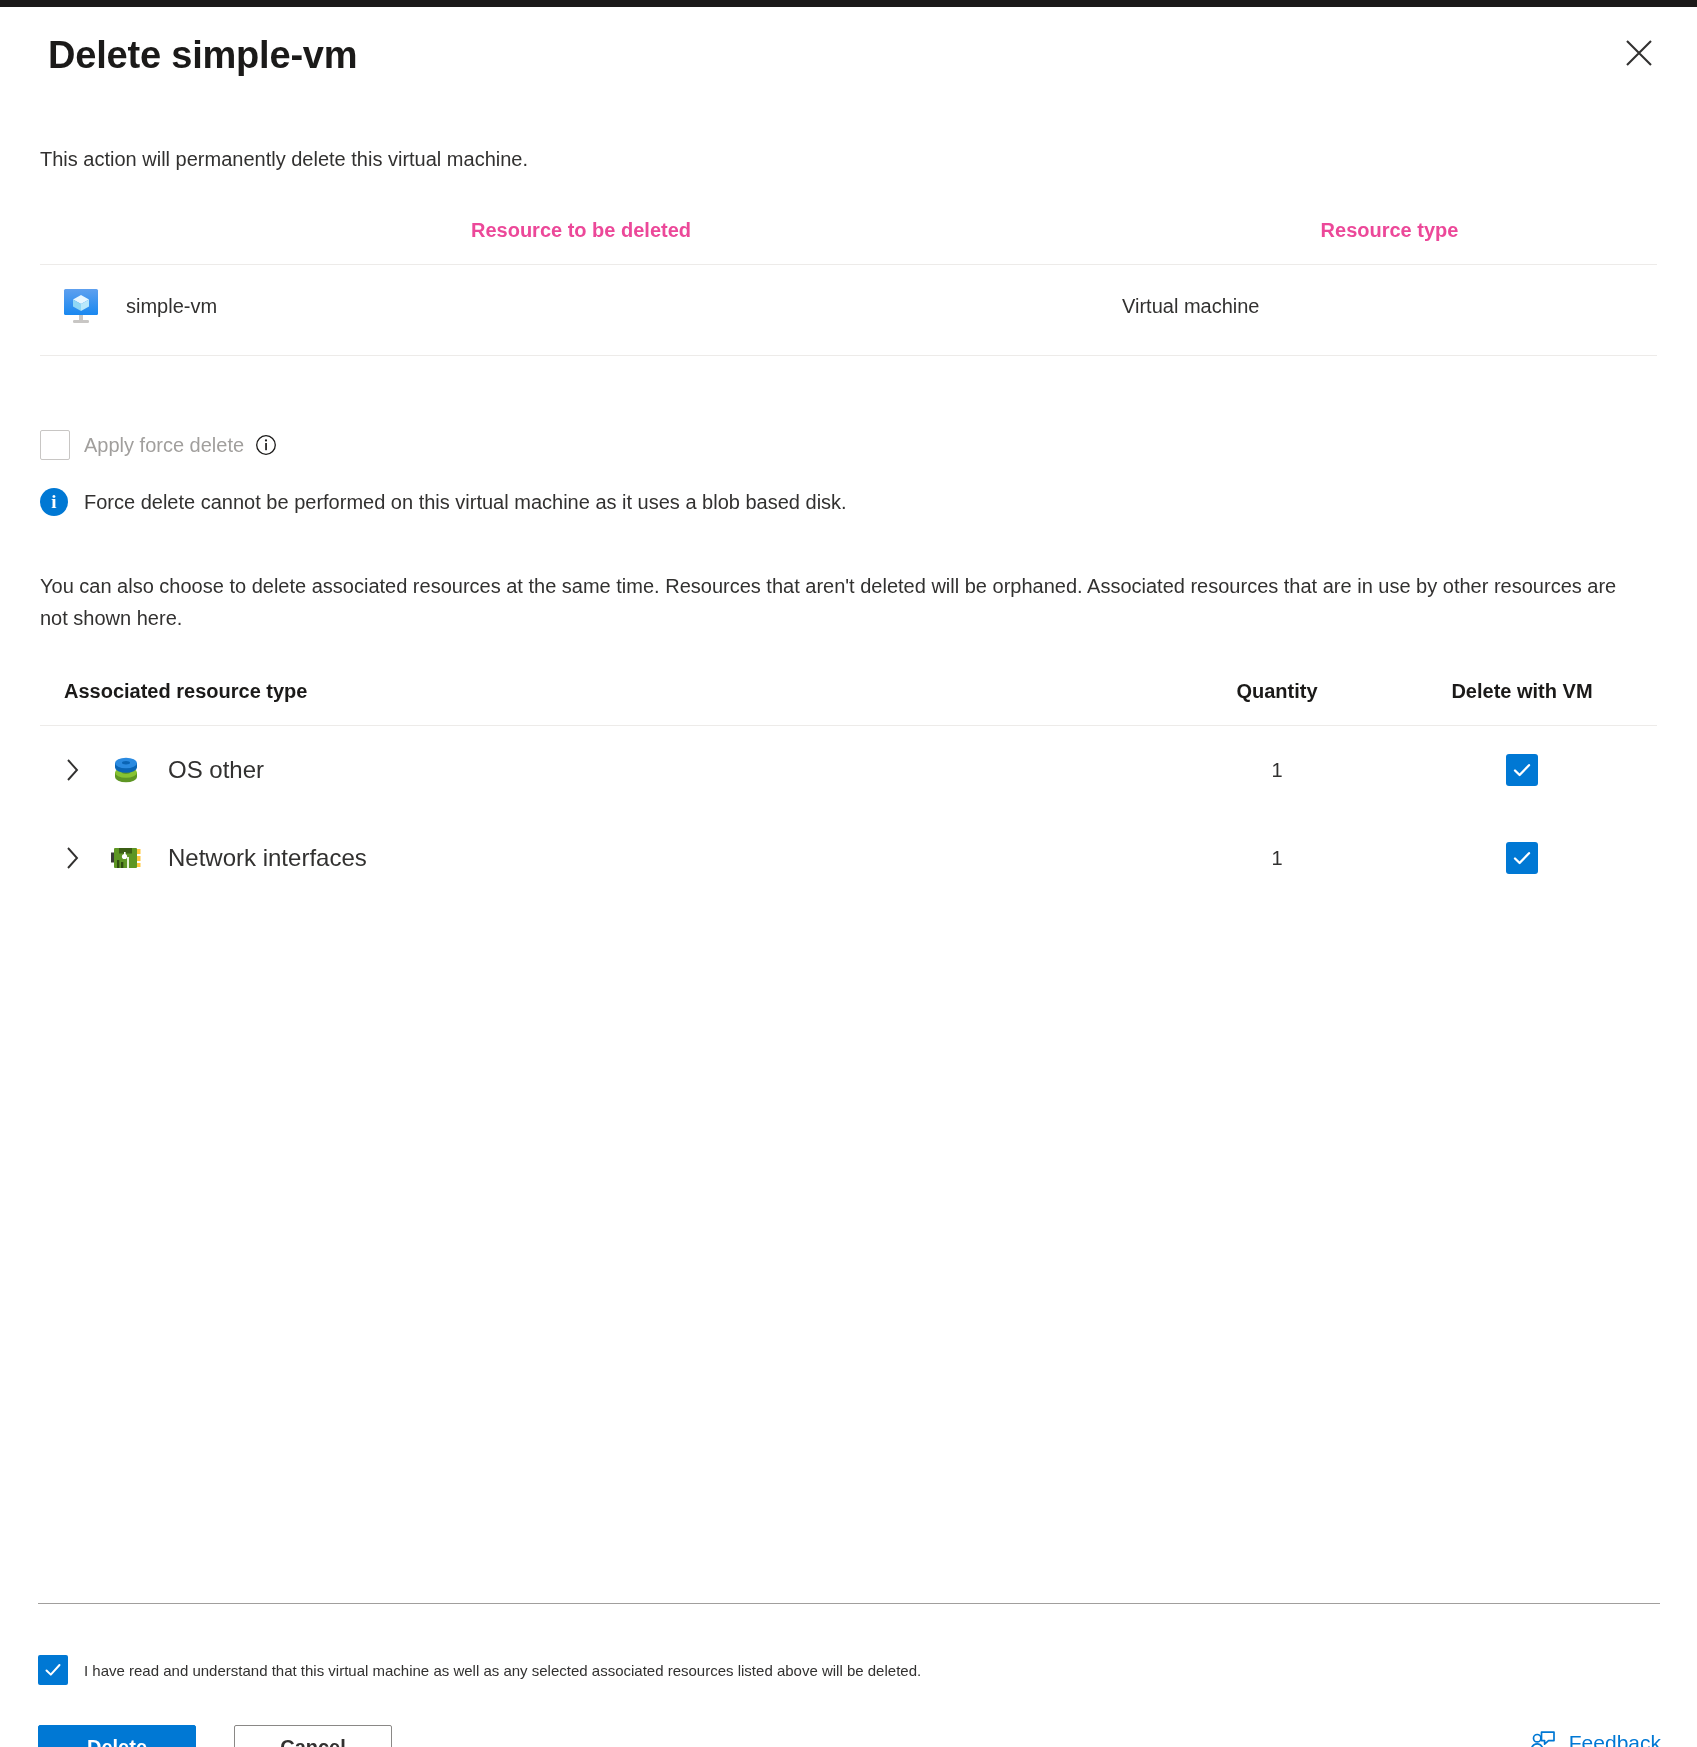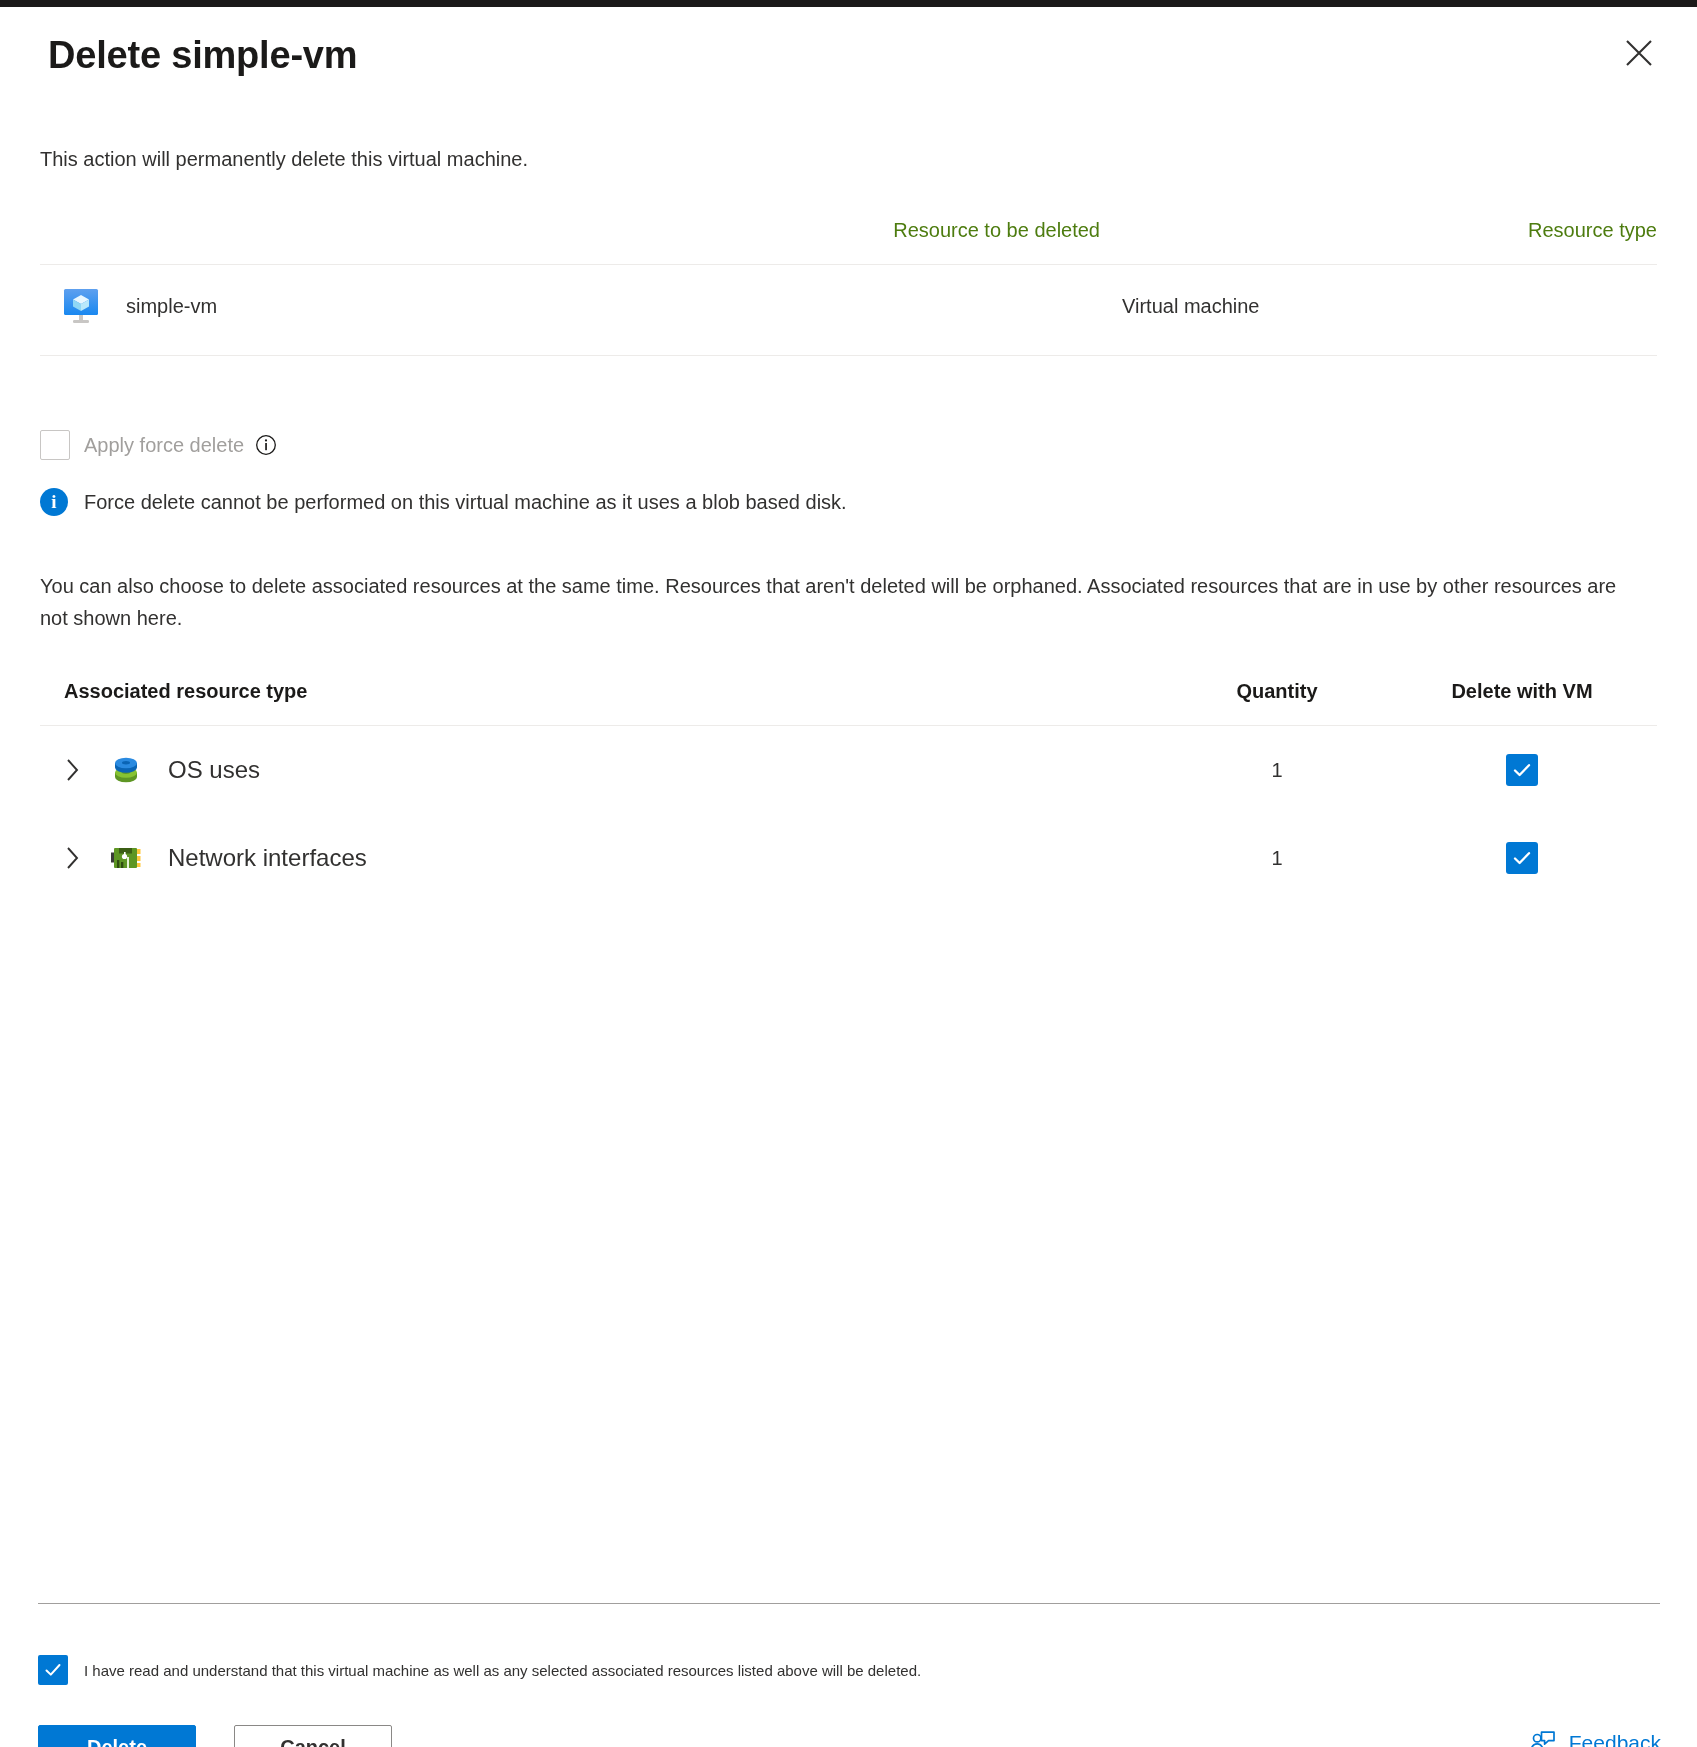--- a/index.html
+++ b/index.html
@@ -70,24 +70,24 @@
   }
 
   
   .res-table {
     width: 1617px;
     margin-top: 46px;
     border-collapse: collapse;
     table-layout: fixed;
   }
   .res-table th {
-    text-align: right;
-    font-size: 20px;
-    font-weight: 400;
-    color: #4d7c0f;
+    text-align: center;
+    font-size: 20px;
+    font-weight: 700;
+    color: #ec4899;
     padding: 0 0 22px 22px;
     border-bottom: 1px solid #edebe9;
   }
   .res-table td {
     font-size: 20px;
     color: #323130;
     padding: 22px 0 30px 22px;
     border-bottom: 1px solid #edebe9;
     vertical-align: middle;
   }
@@ -401,21 +401,21 @@
                   <ellipse cx="20" cy="27" rx="11" ry="5.2" fill="#5e9624"></ellipse>
                   <rect x="9" y="22.5" width="22" height="4.5" fill="#5e9624"></rect>
                   <ellipse cx="20" cy="22.5" rx="11" ry="5.2" fill="#86c232"></ellipse>
                   <ellipse cx="20" cy="22.3" rx="4" ry="1.7" fill="#5e9624"></ellipse>
                   <ellipse cx="20" cy="17.5" rx="11" ry="5.2" fill="#0a64b4"></ellipse>
                   <rect x="9" y="13" width="22" height="4.5" fill="#0a64b4"></rect>
                   <ellipse cx="20" cy="13" rx="11" ry="5.2" fill="#2a8ae0"></ellipse>
                   <ellipse cx="20" cy="12.8" rx="4" ry="1.7" fill="#0a64b4"></ellipse>
                 </svg>
               </span>
-              <span class="row-label">OS uses</span>
+              <span class="row-label">OS other</span>
             </div>
           </td>
           <td class="col-qty">1</td>
           <td class="col-del">
             <span class="cb-checked">
               <svg width="22" height="22" viewBox="0 0 22 22">
                 <path d="M4 11.5 L8.6 16 L18 6.2" stroke="#ffffff" stroke-width="2.3" fill="none" stroke-linecap="round" stroke-linejoin="round"></path>
               </svg>
             </span>
           </td>

